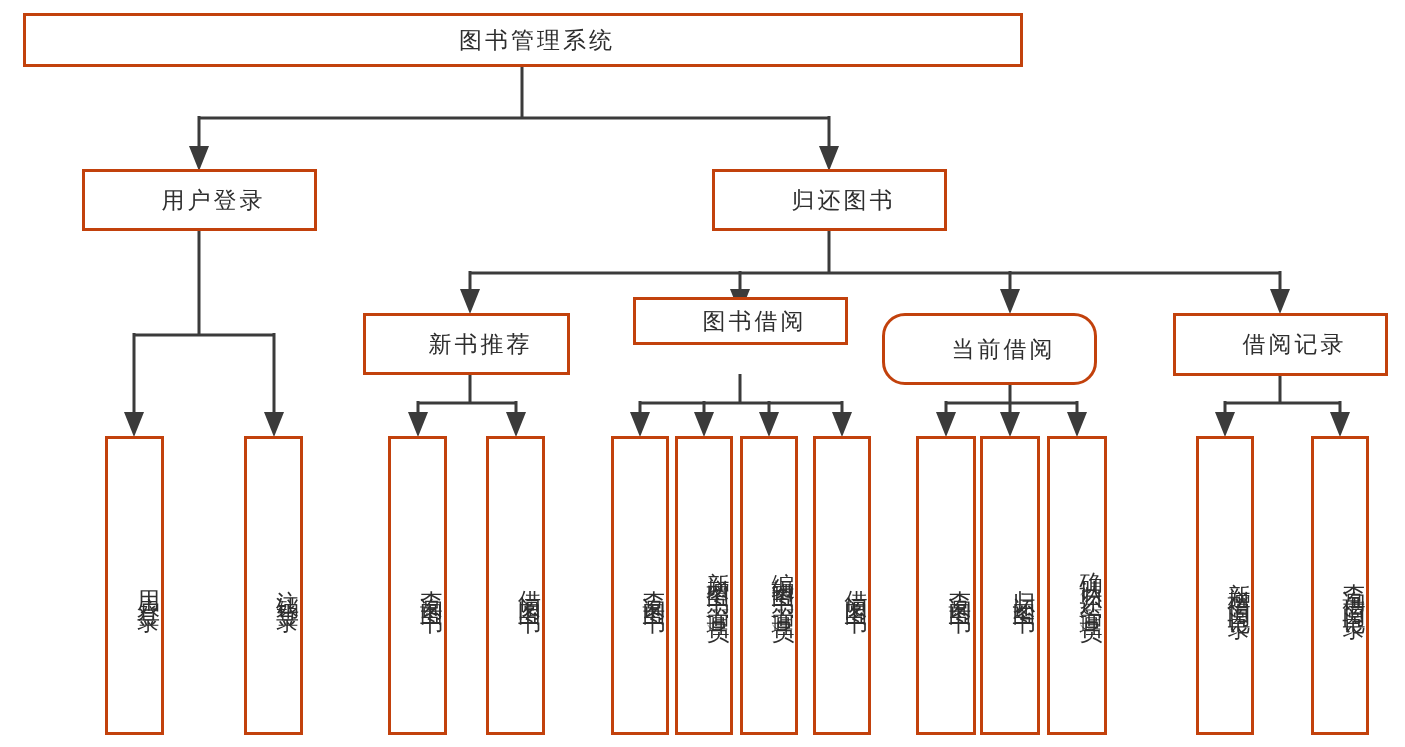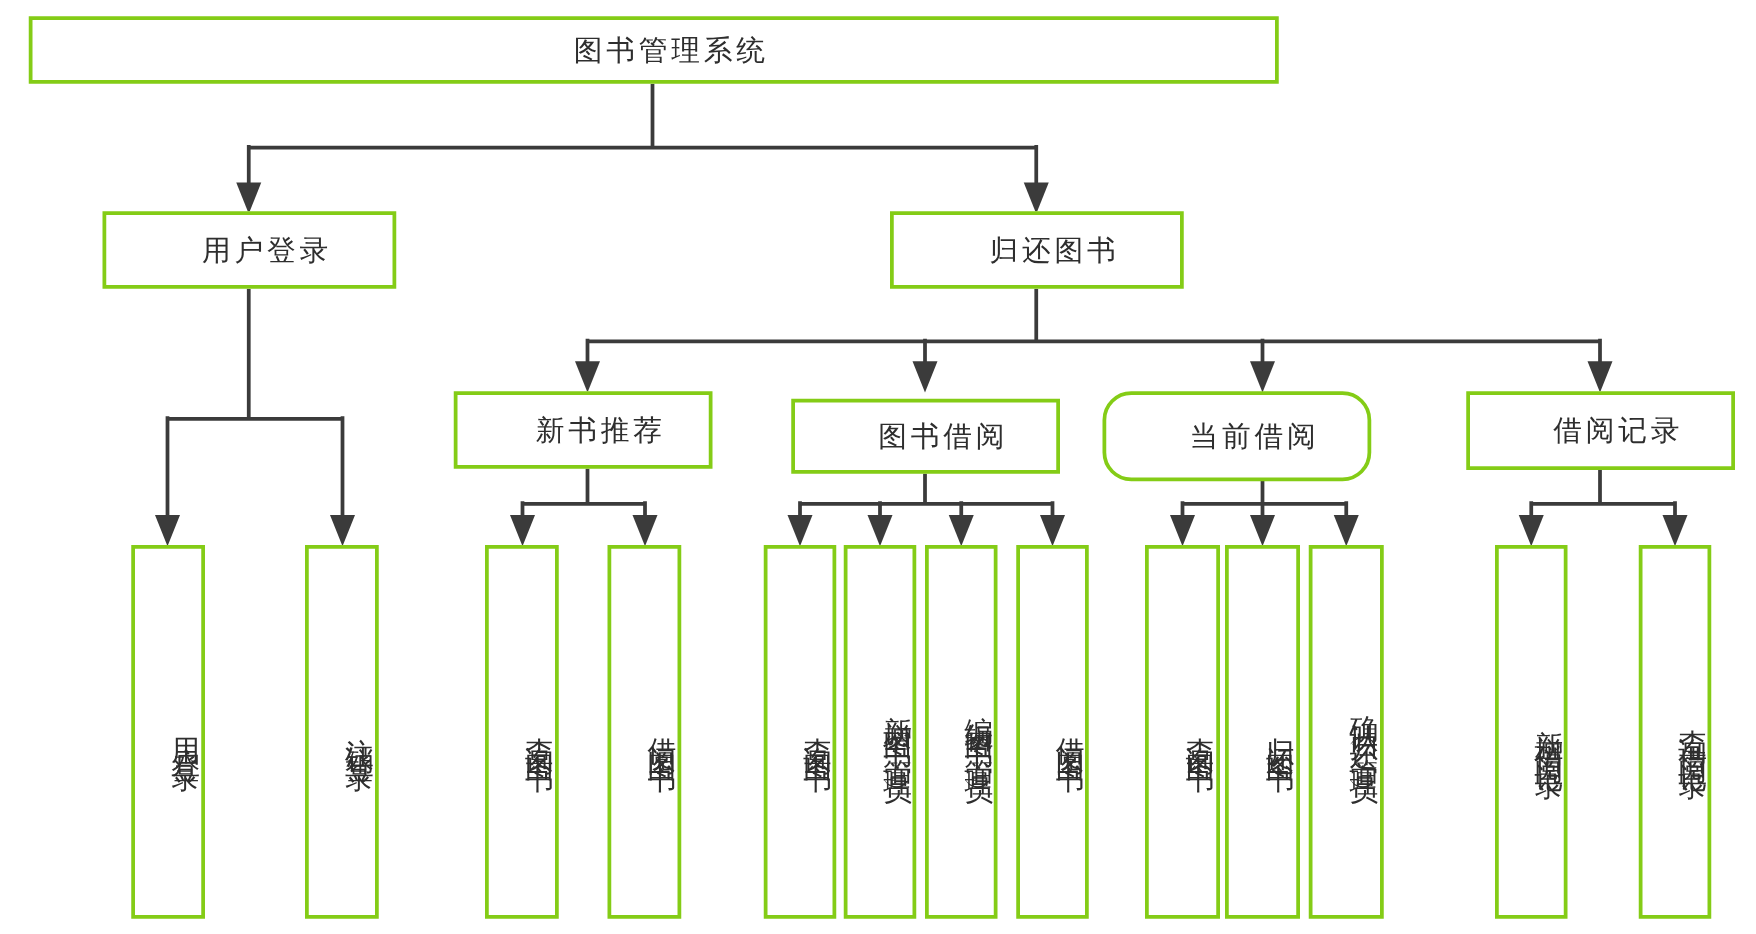--- a/index.html
+++ b/index.html
@@ -13,21 +13,21 @@
     overflow: hidden;
   }
   .wires {
     position: absolute;
     left: 0; top: 0;
     width: 1405px; height: 747px;
   }
   .box {
     position: absolute;
     box-sizing: border-box;
-    border: 3px solid #84cc16;
+    border: 3px solid #c2410c;
     background: #ffffff;
     display: flex;
     align-items: center;
     justify-content: center;
     font-size: 23px;
     letter-spacing: 3px;
     white-space: nowrap;
     color: #2e2e2e;
     padding-left: 28px;
   }
@@ -84,21 +84,21 @@
       <polygon points="1330,412 1350,412 1340,437"></polygon>
     </g>
   </svg>
 
   <div class="box" style="left:23px; top:13px; width:1000px; height:54px;">图书管理系统</div>
 
   <div class="box" style="left:82px; top:169px; width:235px; height:62px;">用户登录</div>
   <div class="box" style="left:712px; top:169px; width:235px; height:62px;">归还图书</div>
 
   <div class="box" style="left:363px; top:313px; width:207px; height:62px;">新书推荐</div>
-  <div class="box" style="left:633px; top:319px; width:215px; height:60px;">图书借阅</div>
+  <div class="box" style="left:633px; top:297px; width:215px; height:48px;">图书借阅</div>
   <div class="box" style="left:882px; top:313px; width:215px; height:72px;border-radius:23px;">当前借阅</div>
   <div class="box" style="left:1173px; top:313px; width:215px; height:63px;">借阅记录</div>
 
   <div class="box vbox" style="left:105px; top:436px; width:59px; height:299px;">用户登录</div>
   <div class="box vbox" style="left:244px; top:436px; width:59px; height:299px;">注销登录</div>
 
   <div class="box vbox" style="left:388px; top:436px; width:59px; height:299px;">查询图书</div>
   <div class="box vbox" style="left:486px; top:436px; width:59px; height:299px;">借阅图书</div>
 
   <div class="box vbox" style="left:611px; top:436px; width:58px; height:299px;">查询图书</div>

